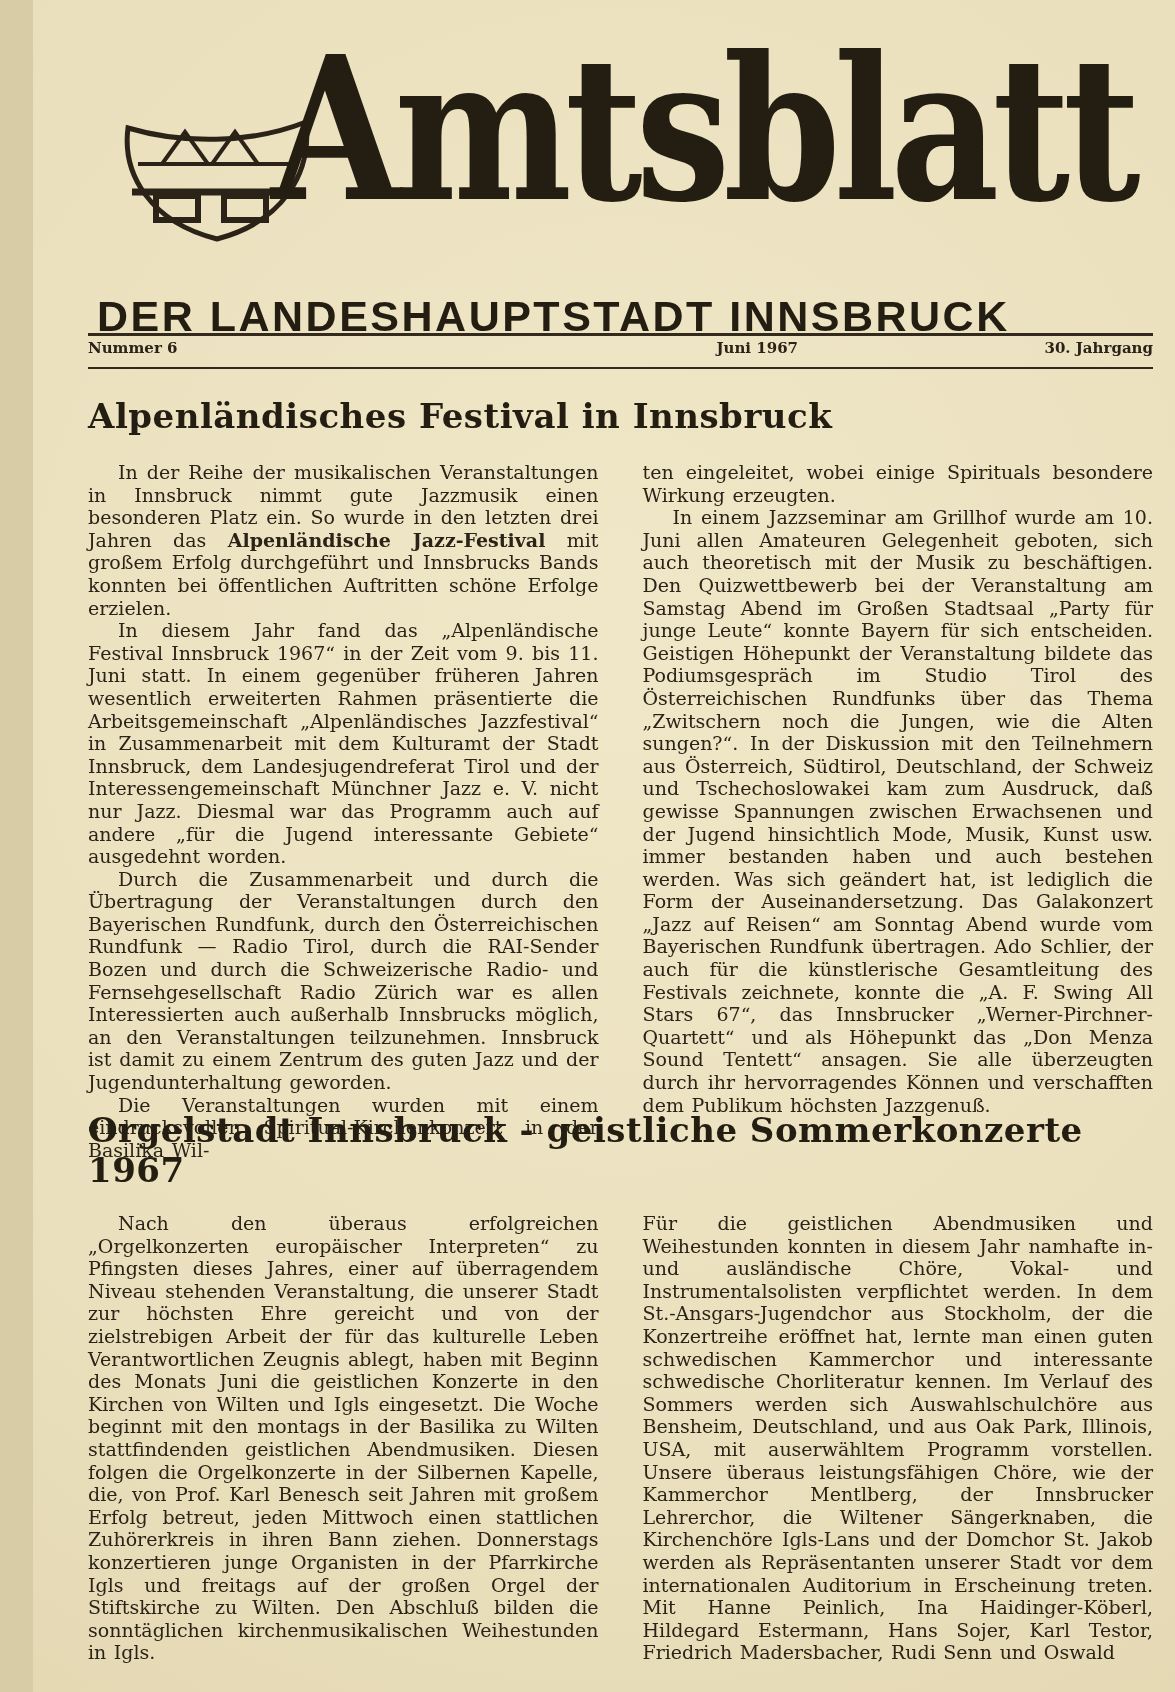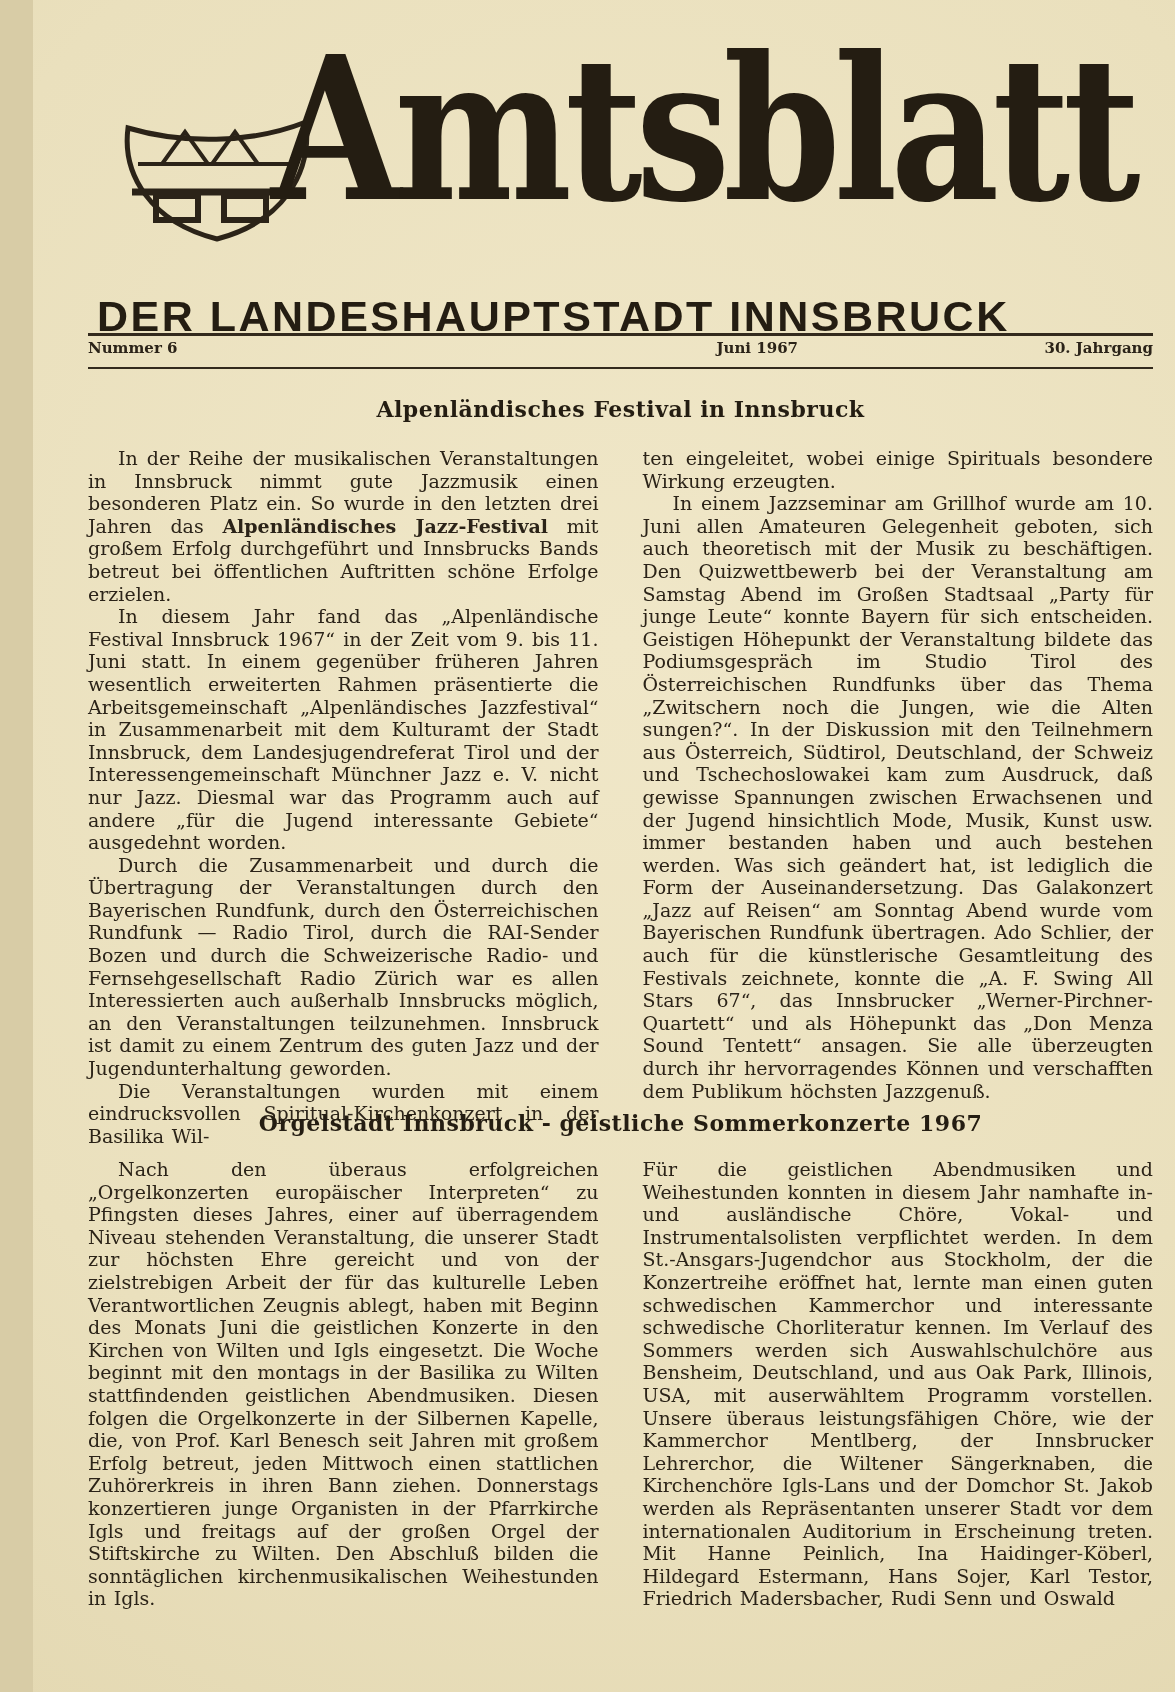--- a/index.html
+++ b/index.html
@@ -40,22 +40,22 @@
   }
   .issue-bar .cell{flex:1 1 0;}
   .cell-left{text-align:left;}
   .cell-center{text-align:right;}
   .cell-right{text-align:right;}
   
   .article{position:absolute;left:55px;width:1065px;}
   .article-festival{top:396px;}
   .article-orgel{top:1110px;}
   .article h1{
-    margin:0;text-align:center;
-    font-size:22px;font-weight:bold;color:#241d12;
+    margin:0;text-align:left;
+    font-size:34px;font-weight:bold;color:#241d12;
     letter-spacing:0.5px;
   }
   .article-festival h1{margin-bottom:25px;}
   .article-orgel h1{margin-bottom:22px;}
   .columns{display:flex;gap:44px;}
   .col{flex:1 1 0;text-align:justify;}
   .col p{
     margin:0;
     font-size:19px;line-height:22.6px;
     word-spacing:1.5px;
@@ -91,21 +91,21 @@
     <span class="cell cell-center">Juni 1967</span>
     <span class="cell cell-right">30. Jahrgang</span>
   </div>
 
   <div class="rule rule-bottom"></div>
 
   <section class="article article-festival">
     <h1>Alpenländisches Festival in Innsbruck</h1>
     <div class="columns">
       <div class="col">
-        <p><span>In der Reihe der musikalischen Veranstaltungen in Innsbruck nimmt gute Jazzmusik einen besonderen Platz ein. So wurde in den letzten drei Jahren das </span><b>Alpenländisches Jazz-Festival</b><span> mit großem Erfolg durchgeführt und Innsbrucks Bands betreut bei öffentlichen Auftritten schöne Erfolge erzielen.</span></p>
+        <p><span>In der Reihe der musikalischen Veranstaltungen in Innsbruck nimmt gute Jazzmusik einen besonderen Platz ein. So wurde in den letzten drei Jahren das </span><b>Alpenländische Jazz-Festival</b><span> mit großem Erfolg durchgeführt und Innsbrucks Bands konnten bei öffentlichen Auftritten schöne Erfolge erzielen.</span></p>
         <p>In diesem Jahr fand das „Alpenländische Festival Innsbruck 1967“ in der Zeit vom 9. bis 11. Juni statt. In einem gegenüber früheren Jahren wesentlich erweiterten Rahmen präsentierte die Arbeitsgemeinschaft „Alpenländisches Jazzfestival“ in Zusammenarbeit mit dem Kulturamt der Stadt Innsbruck, dem Landesjugendreferat Tirol und der Interessengemeinschaft Münchner Jazz e. V. nicht nur Jazz. Diesmal war das Programm auch auf andere „für die Jugend interessante Gebiete“ ausgedehnt worden.</p>
         <p>Durch die Zusammenarbeit und durch die Übertragung der Veranstaltungen durch den Bayerischen Rundfunk, durch den Österreichischen Rundfunk — Radio Tirol, durch die RAI-Sender Bozen und durch die Schweizerische Radio- und Fernsehgesellschaft Radio Zürich war es allen Interessierten auch außerhalb Innsbrucks möglich, an den Veranstaltungen teilzunehmen. Innsbruck ist damit zu einem Zentrum des guten Jazz und der Jugendunterhaltung geworden.</p>
         <p>Die Veranstaltungen wurden mit einem eindrucksvollen Spiritual-Kirchenkonzert in der Basilika Wil-</p>
       </div>
       <div class="col">
         <p class="noindent">ten eingeleitet, wobei einige Spirituals besondere Wirkung erzeugten.</p>
         <p>In einem Jazzseminar am Grillhof wurde am 10. Juni allen Amateuren Gelegenheit geboten, sich auch theoretisch mit der Musik zu beschäftigen. Den Quizwettbewerb bei der Veranstaltung am Samstag Abend im Großen Stadtsaal „Party für junge Leute“ konnte Bayern für sich entscheiden. Geistigen Höhepunkt der Veranstaltung bildete das Podiumsgespräch im Studio Tirol des Österreichischen Rundfunks über das Thema „Zwitschern noch die Jungen, wie die Alten sungen?“. In der Diskussion mit den Teilnehmern aus Österreich, Südtirol, Deutschland, der Schweiz und Tschechoslowakei kam zum Ausdruck, daß gewisse Spannungen zwischen Erwachsenen und der Jugend hinsichtlich Mode, Musik, Kunst usw. immer bestanden haben und auch bestehen werden. Was sich geändert hat, ist lediglich die Form der Auseinandersetzung. Das Galakonzert „Jazz auf Reisen“ am Sonntag Abend wurde vom Bayerischen Rundfunk übertragen. Ado Schlier, der auch für die künstlerische Gesamtleitung des Festivals zeichnete, konnte die „A. F. Swing All Stars 67“, das Innsbrucker „Werner-Pirchner-Quartett“ und als Höhepunkt das „Don Menza Sound Tentett“ ansagen. Sie alle überzeugten durch ihr hervorragendes Können und verschafften dem Publikum höchsten Jazzgenuß.</p>
       </div>
     </div>
   </section>

